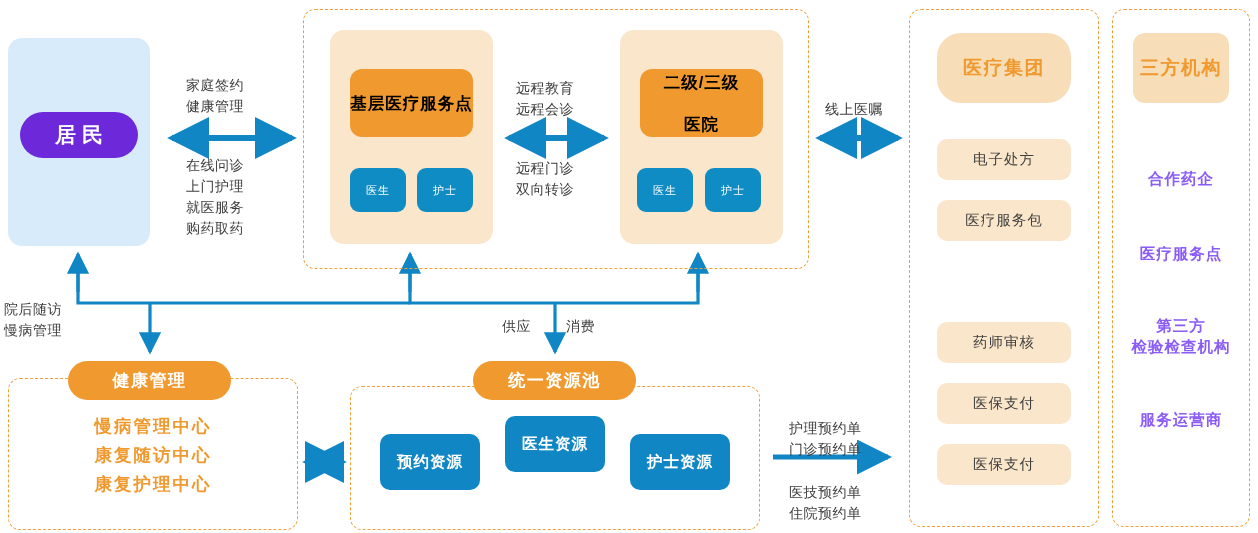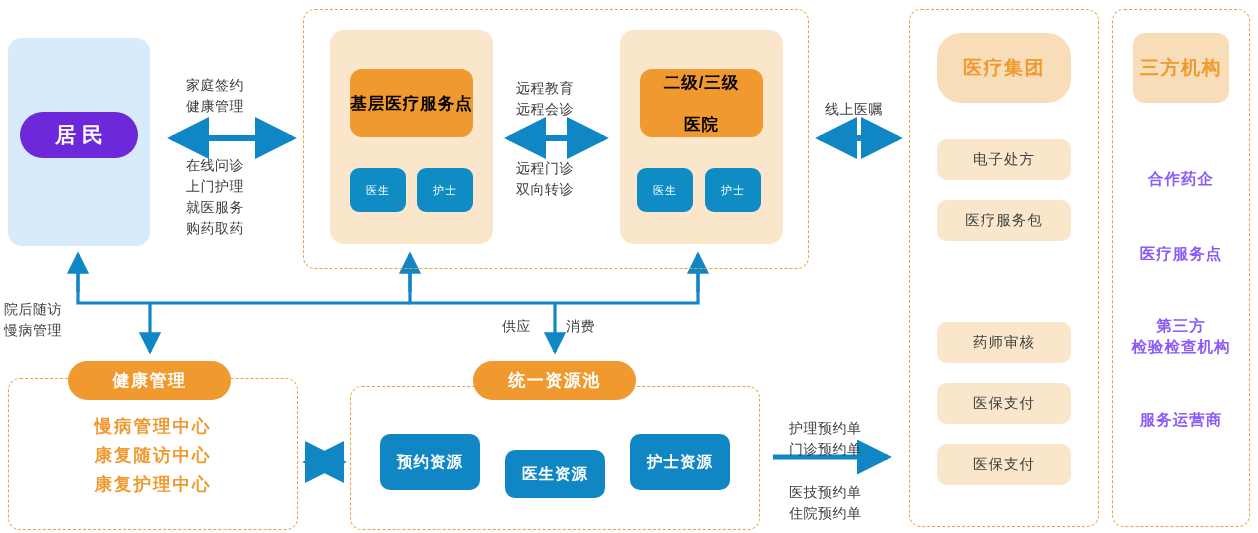--- a/index.html
+++ b/index.html
@@ -105,21 +105,21 @@
     background:#F0992E;border-radius:20px;
     display:flex;align-items:center;justify-content:center;
     color:#ffffff;font-weight:bold;font-size:17px;letter-spacing:1.5px;
   }
   .pool-box{
     background:#1186C4;border-radius:10px;
     display:flex;align-items:center;justify-content:center;
     color:#ffffff;font-weight:bold;font-size:15.5px;letter-spacing:1px;
   }
   #pool-1{left:380px;top:434px;width:100px;height:56px;}
-  #pool-2{left:505px;top:450px;width:100px;height:48px;}
+  #pool-2{left:505px;top:416px;width:100px;height:56px;}
   #pool-3{left:630px;top:434px;width:100px;height:56px;}
 
   
   .ctext{
     color:#3c3c3c;font-size:14px;line-height:21px;letter-spacing:0.5px;
     white-space:nowrap;
   }
   #lbl-res-top{left:186px;top:75px;}
   #lbl-res-bot{left:186px;top:155px;}
   #lbl-mid-top{left:516px;top:78px;}

